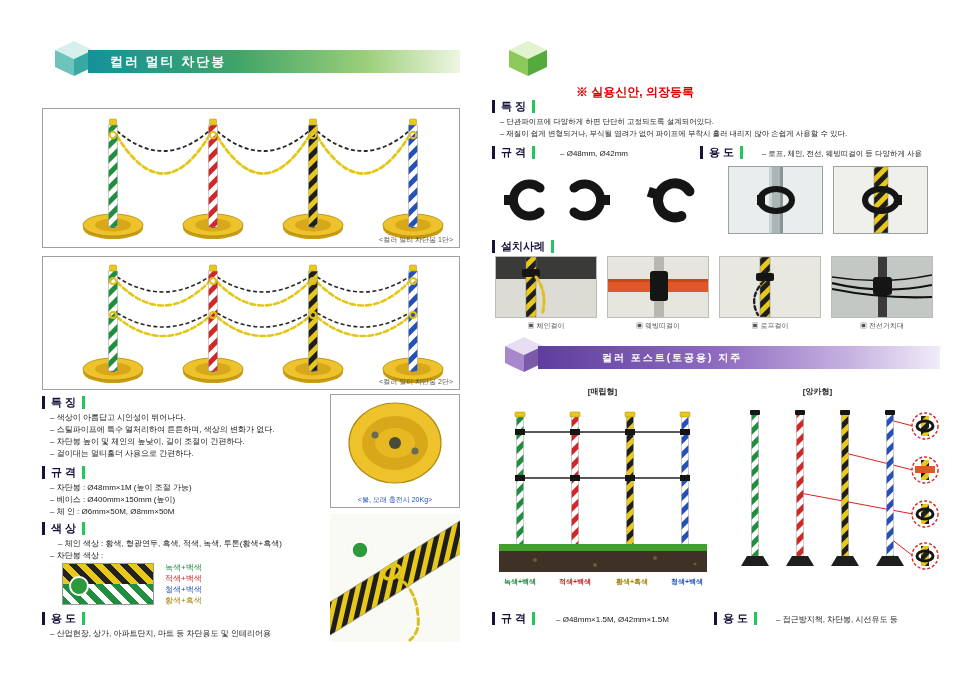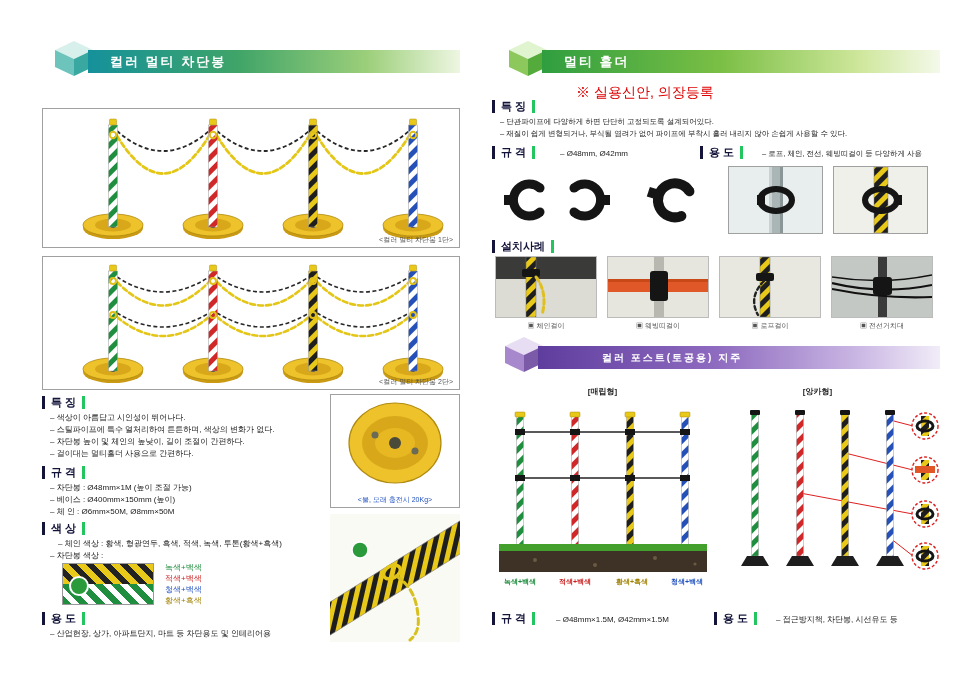--- a/index.html
+++ b/index.html
@@ -11,21 +11,21 @@
   .bar-green{background:linear-gradient(90deg,#2f9e3f 0%,#7bbf45 45%,#cfe79c 80%,#f4f9ea 100%);}
   .bar-purple{background:linear-gradient(90deg,#5f3d9e 0%,#8f6cc0 45%,#cbb8e4 80%,#f1ecf8 100%);}
   .sh{display:inline-block;font-weight:bold;font-size:11px;color:#14143a;
       border-left:3px solid #14143a;border-right:3px solid #22c55e;padding:0 6px;line-height:13px;}
   .tx{font-size:8px;color:#1a1a1a;line-height:12px;white-space:nowrap;}
   .sm{font-size:7.5px;}
   .cap{font-size:7px;color:#555;white-space:nowrap;}
   .capb{font-size:7px;color:#2050c0;white-space:nowrap;}
   .imgbox{border:1px solid #a0a0a0;background:#ffffff;box-sizing:border-box;}
   .c-green{color:#1a8a3a;} .c-red{color:#cc2020;} .c-blue{color:#2050c0;} .c-olive{color:#a08000;}
-  .patent{font-size:14px;font-weight:normal;color:#dd0000;white-space:nowrap;}
+  .patent{font-size:12px;font-weight:bold;color:#dd0000;white-space:nowrap;}
   .typ{font-size:8px;font-weight:bold;color:#222;}
   .glabel{font-size:7px;font-weight:bold;white-space:nowrap;transform:translateX(-50%);}
   .swatch{width:92px;height:42px;border:1px solid #999;box-sizing:border-box;position:relative;overflow:hidden;}
   .swatch .s1{position:absolute;left:0;top:0;width:100%;height:50%;
       background:repeating-linear-gradient(45deg,#e8c818 0 6px,#222222 6px 12px);}
   .swatch .s2{position:absolute;left:0;top:50%;width:100%;height:50%;
       background:repeating-linear-gradient(45deg,#1f8f3f 0 6px,#ffffff 6px 12px);}
   .swatch .logo{position:absolute;left:6px;top:12px;width:16px;height:16px;border-radius:50%;
       background:#2a9a3a;border:2px solid #fff;}
 </style>
@@ -184,23 +184,20 @@
       <ellipse cx="62" cy="58" rx="9" ry="6" fill="none" stroke="#e4c616" stroke-width="3.5" transform="rotate(-30 62 58)"></ellipse>
       <path d="M66 62 q 20 12 22 40 q 2 16 -8 24" stroke="#d8c020" stroke-width="3" stroke-dasharray="6 4" fill="none" stroke-linecap="round"></path>
     </svg>
   </div>
 
   <svg class="abs" style="left:506px;top:38px" width="44" height="40">
     <polygon points="22,3 41,12 22,21 3,12" fill="#e0f4d0"></polygon>
     <polygon points="3,12 22,21 22,38 3,29" fill="#8cc85c"></polygon>
     <polygon points="41,12 22,21 22,38 41,29" fill="#55aa3c"></polygon>
   </svg>
-  <div class="abs banner-bar bar-green" style="left:542px;top:50px;width:398px;padding-left:22px;box-sizing:border-box">
-    <span>멀티 홀더</span>
-  </div>
 
   <div class="abs patent" style="left:576px;top:84px">※ 실용신안, 의장등록</div>
 
   <span class="abs sh" style="left:492px;top:100px">특 징</span>
   <div class="abs tx sm" style="left:500px;top:116px">– 단관파이프에 다양하게 하면 단단히 고정되도록 설계되어있다.</div>
   <div class="abs tx sm" style="left:500px;top:128px">– 재질이 쉽게 변형되거나, 부식될 염려가 없어 파이프에 부착시 흘러 내리지 않아 손쉽게 사용할 수 있다.</div>
 
   <span class="abs sh" style="left:492px;top:146px">규 격</span>
   <div class="abs tx" style="left:560px;top:148px">– Ø48mm, Ø42mm</div>
   <span class="abs sh" style="left:700px;top:146px">용 도</span>

